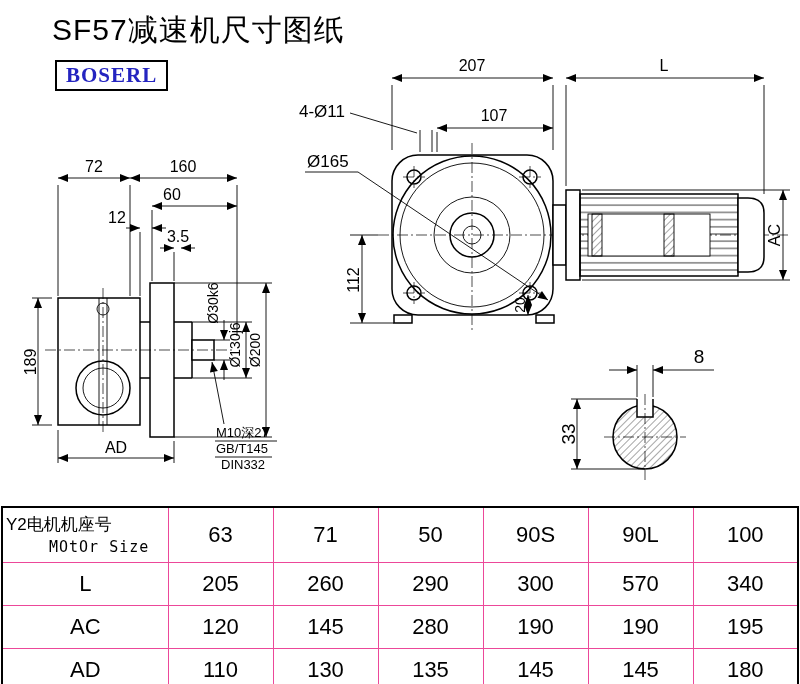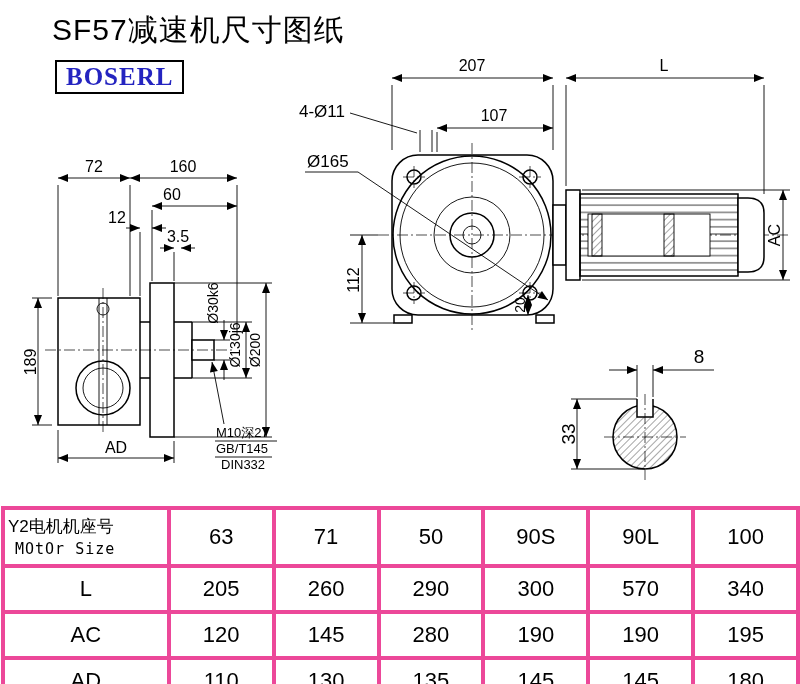--- a/index.html
+++ b/index.html
@@ -1,43 +1,43 @@
 <!DOCTYPE html>
 <html><head>
 <meta charset="utf-8">
 <style>
   html,body{margin:0;padding:0;background:#fff;}
   body{width:800px;height:684px;position:relative;font-family:"Liberation Sans",sans-serif;color:#000;}
   .page{position:absolute;inset:0;background:#fff;overflow:hidden;}
   .title{position:absolute;left:52px;top:10px;font-size:30px;font-weight:normal;letter-spacing:1px;white-space:nowrap;}
   .logo{position:absolute;left:55px;top:60px;border:2px solid #000;color:#2424c0;
-        font-family:"Liberation Serif",serif;font-size:25px;font-weight:bold;padding:1px 9px;letter-spacing:1px;background:#fff;}
+        font-family:"Liberation Serif",serif;font-size:21px;font-weight:bold;padding:1px 9px;letter-spacing:1px;background:#fff;}
   svg.drawing{position:absolute;left:0;top:0;}
 
   
   .edge{fill:none;stroke:#000;stroke-width:1.5;}
   .edgew{fill:#fff;stroke:#000;stroke-width:1.5;}
   .thin{fill:none;stroke:#000;stroke-width:0.9;}
   .thinw{fill:#fff;stroke:#000;stroke-width:0.9;}
   .cl{fill:none;stroke:#000;stroke-width:0.7;stroke-dasharray:11 3 2 3;}
   text{font-family:"Liberation Sans",sans-serif;fill:#000;}
   text.dim{font-size:16px;text-anchor:middle;}
   text.dims{font-size:14px;text-anchor:middle;}
   text.big{font-size:19px;text-anchor:middle;}
   text.lbl{font-size:17px;text-anchor:start;}
   text.note{font-size:13px;text-anchor:start;}
 
   
   .dim-table{position:absolute;left:1px;top:506px;border-collapse:collapse;table-layout:fixed;border:2px solid #000;background:#fff;}
-  .dim-table td{border:4px solid #ec4899;text-align:center;vertical-align:middle;font-size:22px;padding:0;overflow:hidden;}
+  .dim-table td{border:1px solid #ec4899;text-align:center;vertical-align:middle;font-size:22px;padding:0;overflow:hidden;}
   .dim-table tr.hdr td{height:50px;}
   .dim-table tr.r td{height:42px;}
   .hdr-cell{text-align:left !important;padding:2px 3px !important;}
   .hdr-cn{font-size:17px;line-height:24px;}
-  .hdr-en{font-size:15px;font-family:"DejaVu Sans Mono",monospace;letter-spacing:1px;padding-left:7px;line-height:20px;}
+  .hdr-en{font-size:15px;font-family:"DejaVu Sans Mono",monospace;letter-spacing:1px;padding-left:7px;line-height:20px;margin-left:36px;}
   .row-label{font-size:20px;}
 </style>
 </head>
 <body>
 
 <div class="page">
 
   <svg class="drawing" width="800" height="506" viewBox="0 0 800 506">
     <defs>
       <marker id="arr" viewBox="0 0 10 8" refX="10" refY="4" markerWidth="11" markerHeight="8" markerUnits="userSpaceOnUse" orient="auto-start-reverse">

